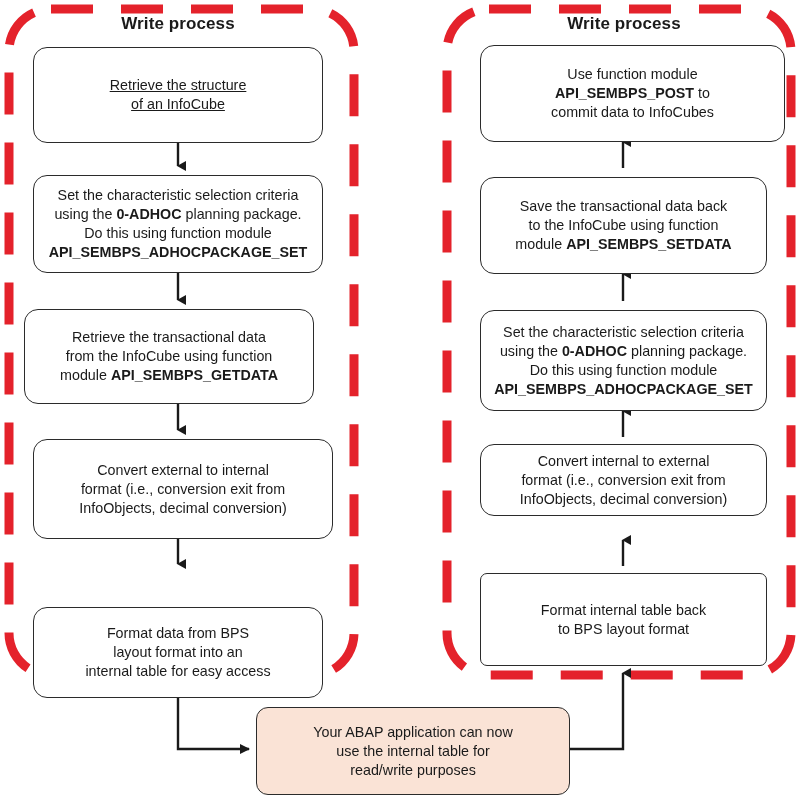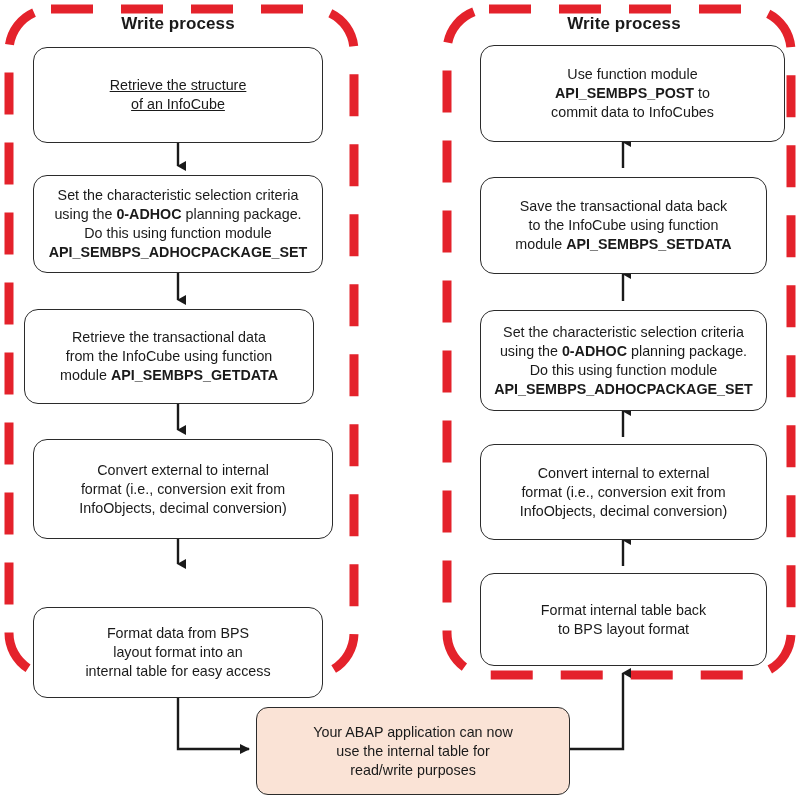--- a/index.html
+++ b/index.html
@@ -135,25 +135,25 @@
   </div>
 
   <div class="node" style="left:480px; top:177px; width:287px; height:97px;">
     <span class="node-text">Save the transactional data back<br>to the InfoCube using function<br>module <b>API_SEMBPS_SETDATA</b></span>
   </div>
 
   <div class="node" style="left:480px; top:310px; width:287px; height:101px;">
     <span class="node-text">Set the characteristic selection criteria<br>using the <b>0-ADHOC</b> planning package.<br>Do this using function module<br><b>API_SEMBPS_ADHOCPACKAGE_SET</b></span>
   </div>
 
-  <div class="node" style="left:480px; top:444px; width:287px; height:96px;">
+  <div class="node" style="left:480px; top:444px; width:287px; height:72px;">
     <span class="node-text">Convert internal to external<br>format (i.e., conversion exit from<br>InfoObjects, decimal conversion)</span>
   </div>
 
-  <div class="node" style="left:480px; top:573px; width:287px; height:93px;">
+  <div class="node" style="left:480px; top:573px; width:287px; height:93px;border-radius:7px;">
     <span class="node-text">Format internal table back<br>to BPS layout format</span>
   </div>
 
   <div class="node accent" style="left:256px; top:707px; width:314px; height:88px;align-items:center;">
     <span class="node-text">Your ABAP application can now<br>use the internal table for<br>read/write purposes</span>
   </div>
 
 </div>
 
 </body></html>

